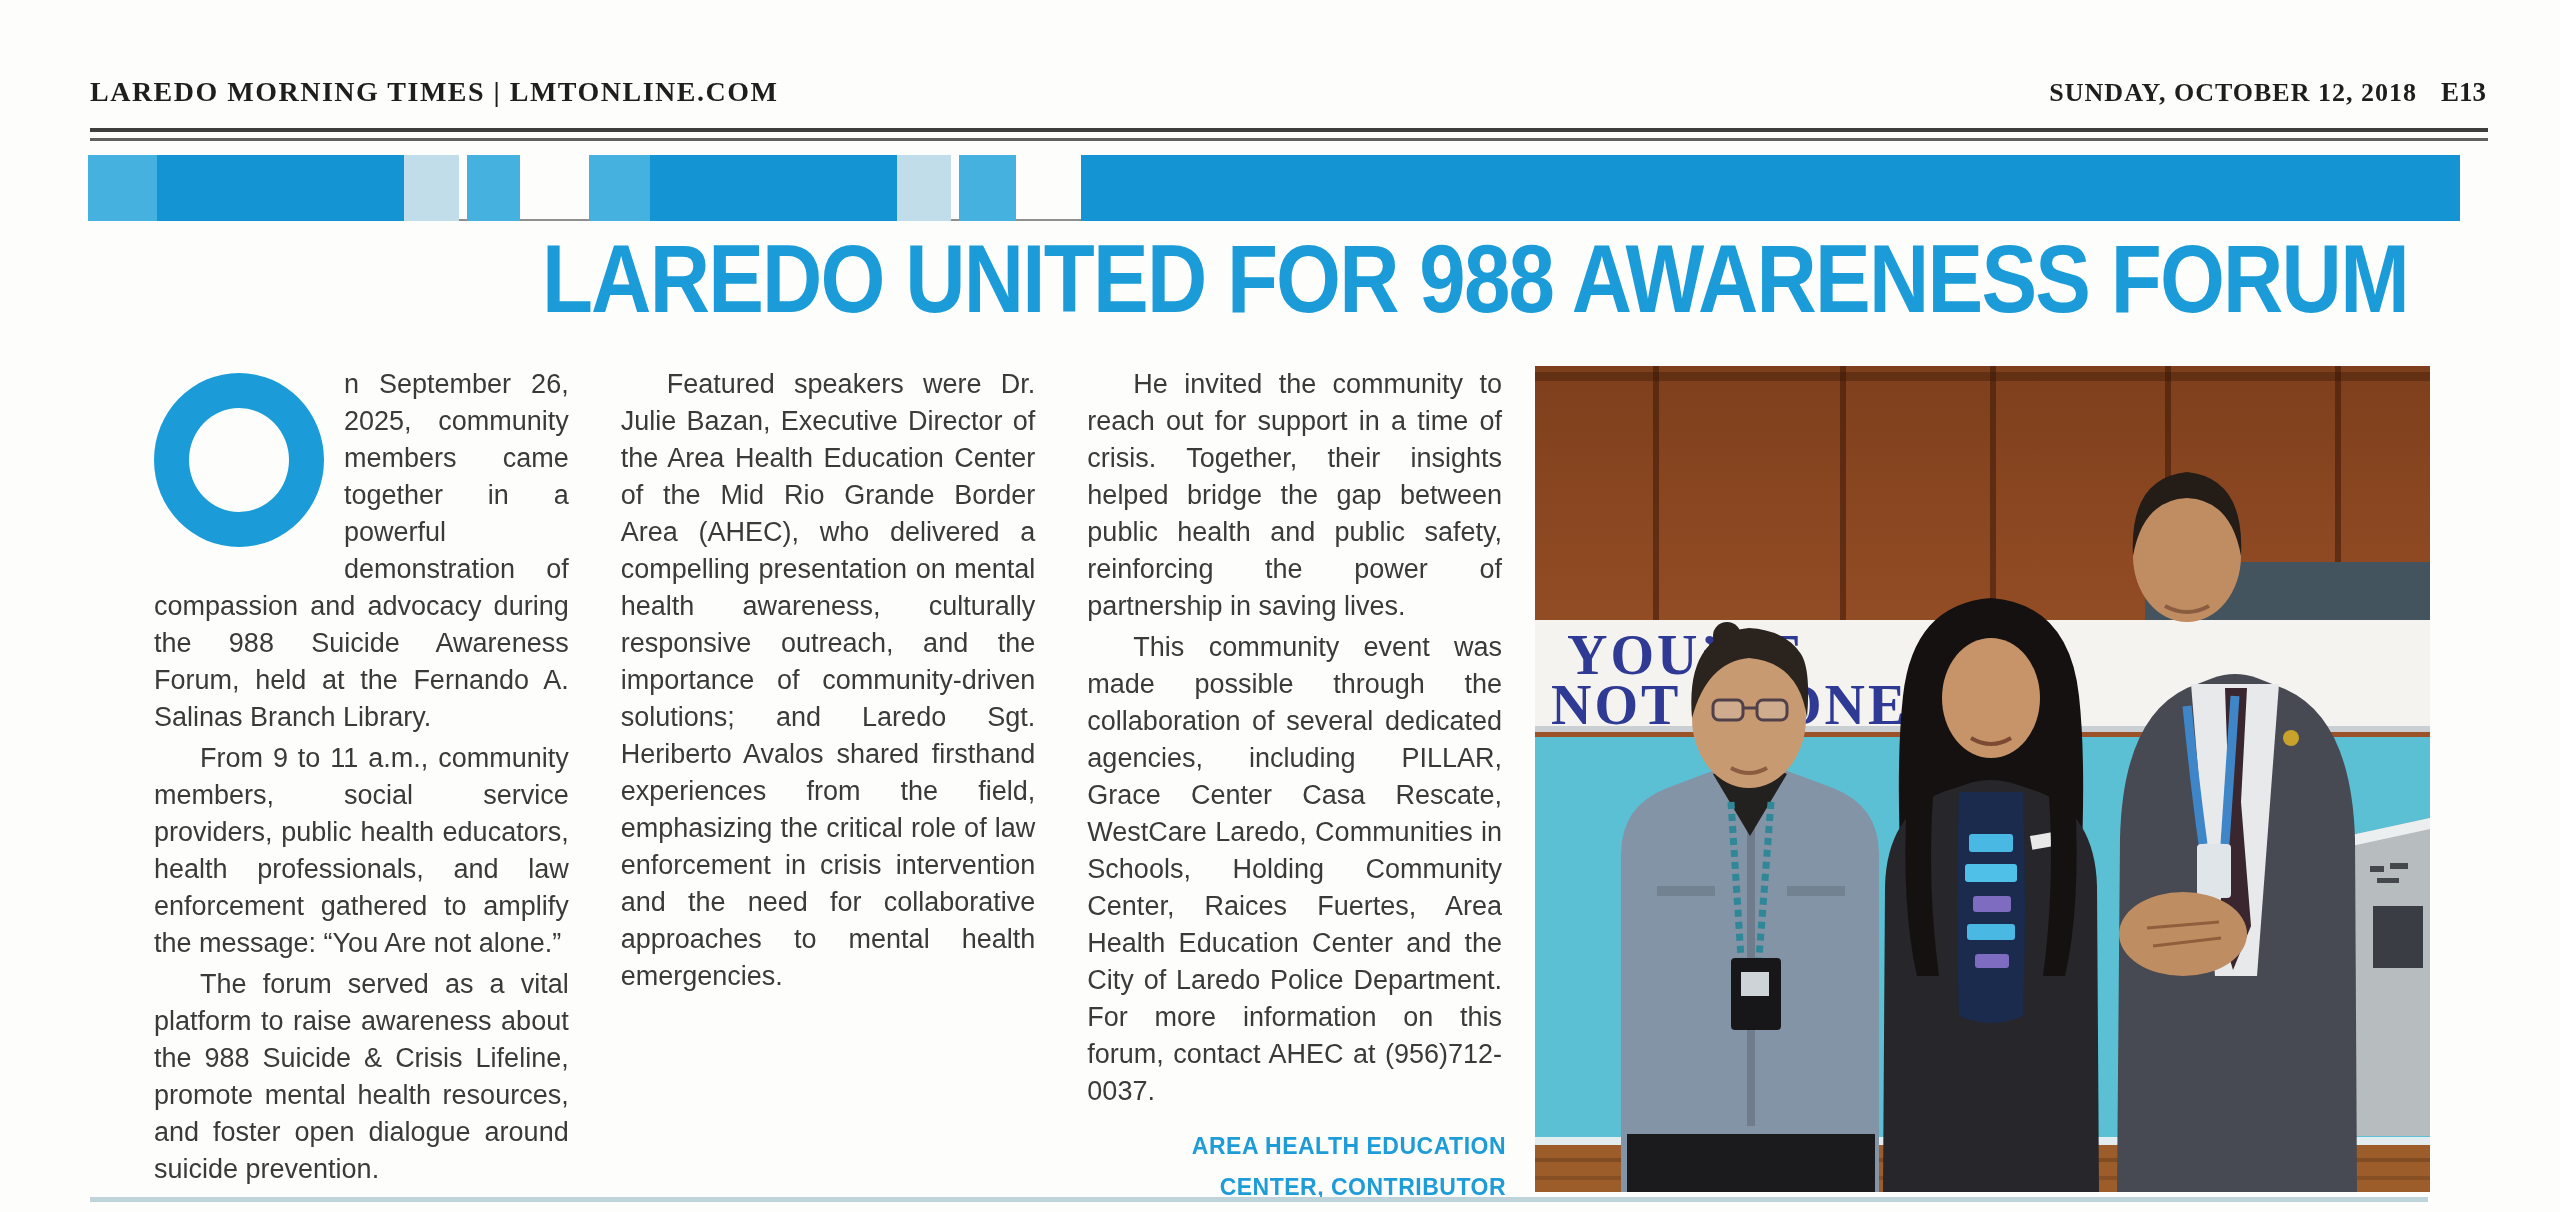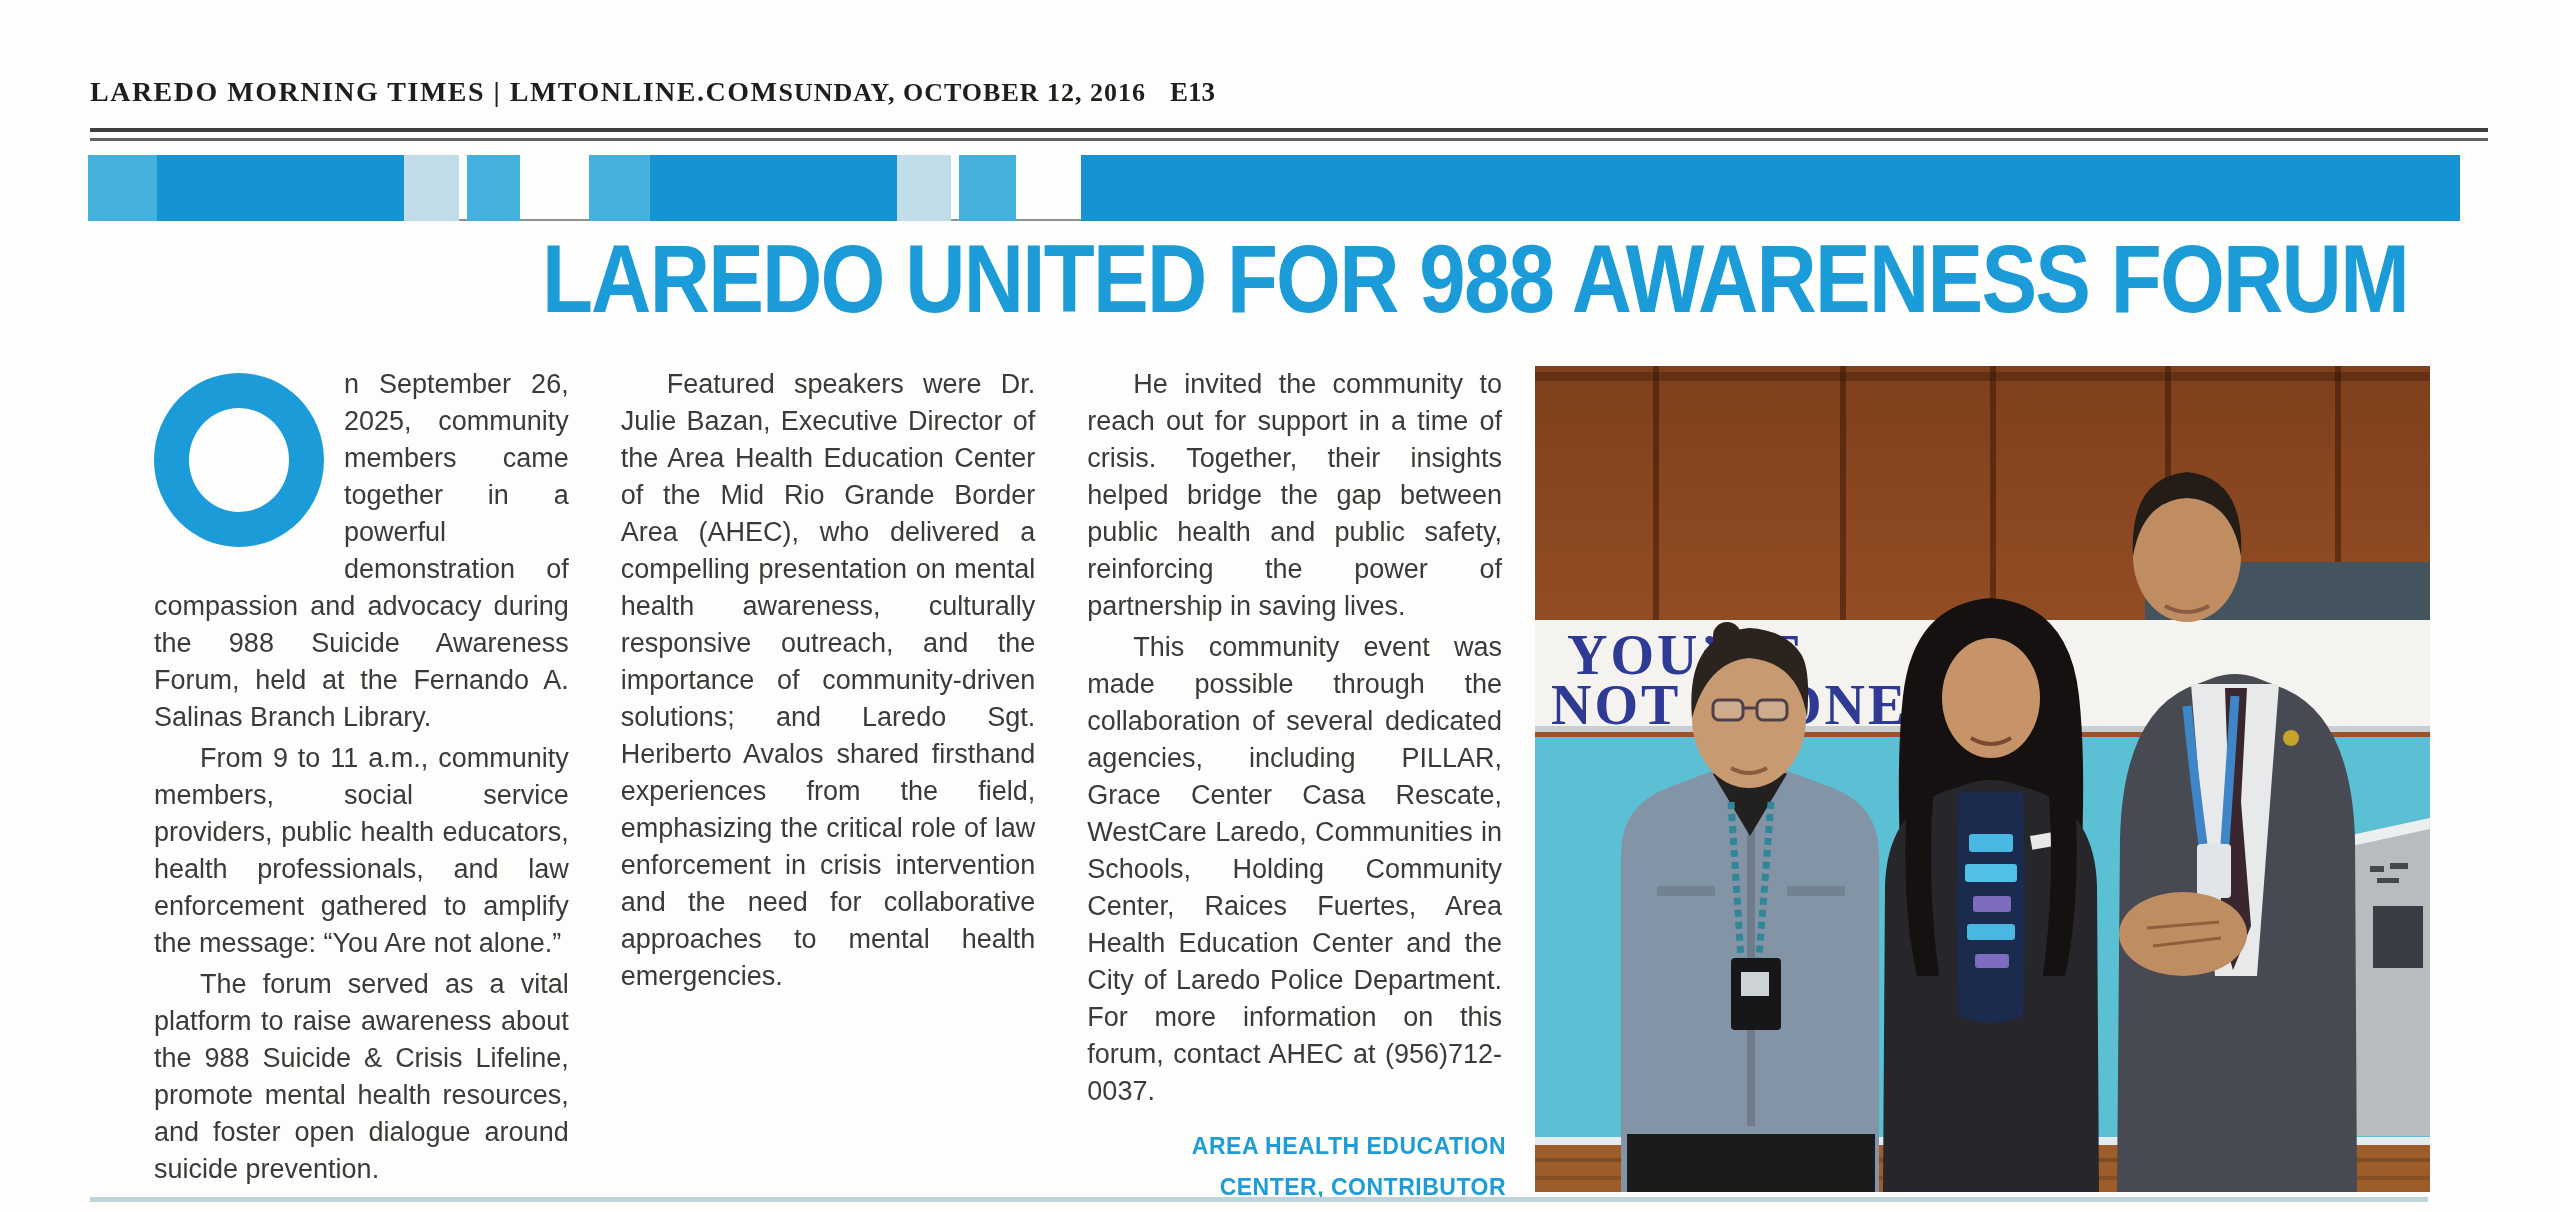--- a/index.html
+++ b/index.html
@@ -1,21 +1,21 @@
 <!DOCTYPE html>
 <html><head>
 <meta charset="utf-8">
 <style>
   html,body{margin:0;padding:0;background:#fdfdfc;}
   .page{position:relative;width:2560px;height:1212px;background:#fdfdfc;overflow:hidden;
         font-family:"Liberation Sans",sans-serif;color:#383836;}
 
   
   .masthead{position:absolute;top:76px;left:90px;right:74px;display:flex;
-            justify-content:flex-start;align-items:baseline;
+            justify-content:space-between;align-items:baseline;
             font-family:"Liberation Serif",serif;color:#1e1e1c;}
   .mast-left{font-size:28px;font-weight:700;letter-spacing:1.5px;}
   .mast-right{font-size:26px;font-weight:700;letter-spacing:1px;}
   .mast-page{font-weight:900;font-size:27px;margin-left:24px;letter-spacing:0;}
 
   .header-rule{position:absolute;top:128px;left:90px;right:72px;height:6px;
                border-top:4px solid #3e3e3c;border-bottom:3px solid #61615f;}
 
   
   .bar-underline{position:absolute;top:219px;left:88px;width:2372px;height:2px;background:#8f8f8d;}
@@ -47,21 +47,21 @@
   .bottom-rule{position:absolute;top:1197px;left:90px;width:2338px;height:5px;background:#bed3da;}
 </style>
 </head>
 <body>
 
 <div class="page">
 
   <div class="masthead">
     <span class="mast-left">LAREDO MORNING TIMES | LMTONLINE.COM</span>
     <span class="mast-right">
-      <span>SUNDAY, OCTOBER 12, 2016</span><span class="mast-page">E13</span>
+      <span>SUNDAY, OCTOBER 12, 2018</span><span class="mast-page">E13</span>
     </span>
   </div>
 
   <div class="header-rule"></div>
 
   <div class="bar-underline"></div>
   <div class="decor-bar">
     <div class="seg" style="width:69px;background:#45b1de;"></div>
     <div class="seg" style="width:247px;background:#1494d2;"></div>
     <div class="seg" style="width:55px;background:#c2ddea;"></div>

